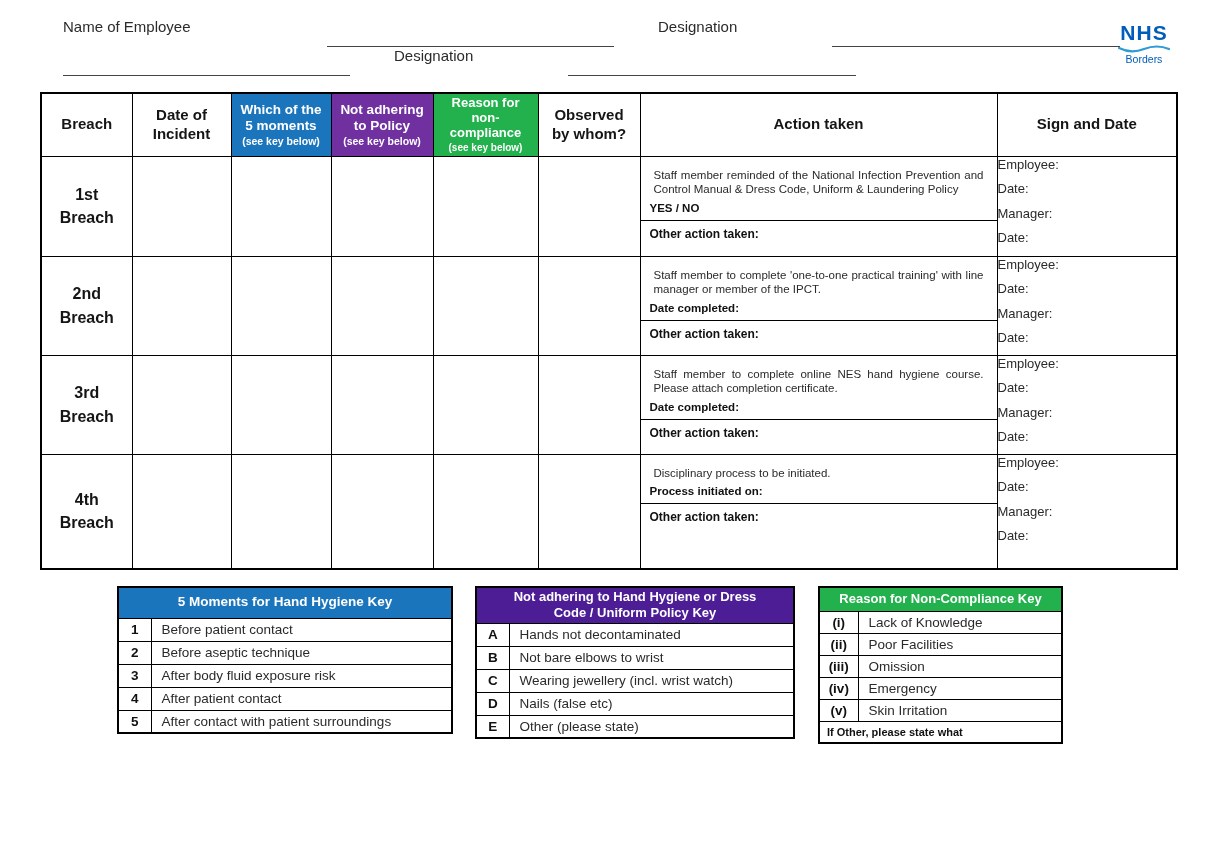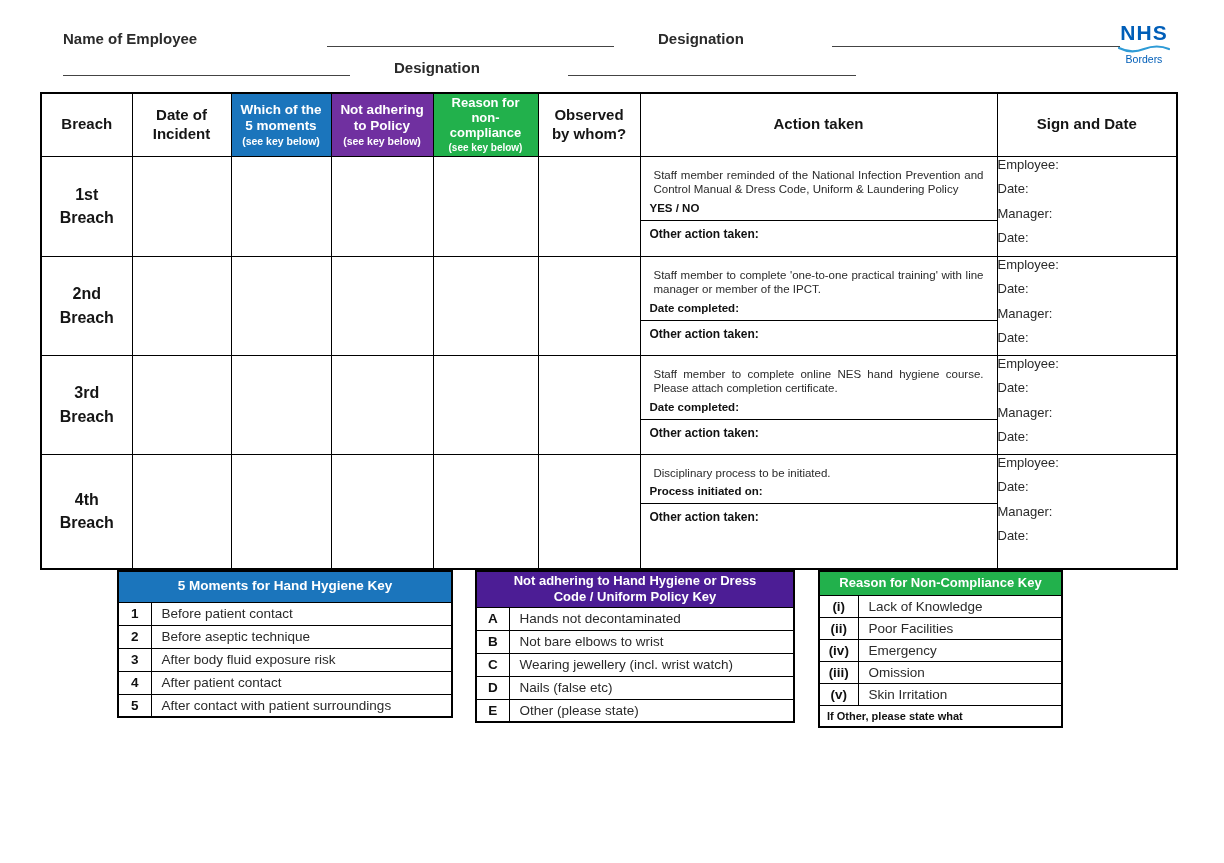--- a/index.html
+++ b/index.html
@@ -16,21 +16,21 @@
   .top { display: flex; justify-content: space-between; padding: 28px 130px 0 88px; }
   .doc-title { font-size: 17px; font-weight: bold; letter-spacing: .2px; color: #151515; }
   .appendix { font-size: 17px; font-weight: bold; color: #151515; }
   .logo { position: absolute; top: 22px; right: 48px; width: 64px; text-align: center; }
   .logo-nhs { color: #005EB8; font-weight: bold; font-size: 21px; line-height: 1; letter-spacing: 1px; }
   .logo-wave { display: block; margin: 1px auto 0 auto; }
   .logo-region { color: #005EB8; font-size: 10.5px; line-height: 1.1; }
 
   
   .fields { margin: 18px 0 0 63px; }
-  .field-row { display: flex; align-items: flex-end; height: 29px; font-weight: bold; }
+  .field-row { display: flex; align-items: flex-start; height: 29px; }
   .fl-label { width: 264px; font-size: 15px; color: #2b2b2b; }
   .fl-line { width: 287px; border-bottom: 1.5px solid #444; height: 100%; }
   .fl-label2 { width: 174px; margin-left: 44px; font-size: 15px; color: #2b2b2b; }
   .fl-line2 { width: 288px; border-bottom: 1.5px solid #444; height: 100%; }
 
   
   .main-table {
     border-collapse: collapse; table-layout: fixed;
     width: 1136px; margin: 16px 0 0 40px;
     border: 2px solid #000;
@@ -54,21 +54,21 @@
   .action-top.tall { min-height: 52px; }
   .action-main { font-size: 11.5px; line-height: 1.3; text-align: justify; color: #2a2a2a; margin: 4px; }
   .action-main.left { text-align: left; }
   .action-bold { font-size: 11.5px; font-weight: bold; color: #111; line-height: 1.3; }
   .action-other { padding: 6px 9px; font-size: 12px; font-weight: bold; color: #111; }
 
   .sign-cell { vertical-align: top; padding: 10px 0 0 11px; font-size: 13px; color: #2a2a2a; }
   .sign-line { margin-bottom: 9.5px; }
 
   
-  .keys { position: relative; height: 180px; }
+  .keys { position: relative; margin-top: 16px; height: 180px; }
   .key { position: absolute; border-collapse: collapse; border: 2px solid #000; }
   .key th { border: 1px solid #000; color: #fff; font-weight: bold; text-align: center; vertical-align: middle; }
   .key td { border: 1px solid #000; font-size: 13.5px; color: #2a2a2a; vertical-align: middle; }
   .key .code { font-weight: bold; color: #111; text-align: center; }
   .key .lbl { padding-left: 10px; }
 
   .key-moments { left: 117px; width: 336px; }
   .key-moments th { background: #1B75BC; height: 31px; font-size: 13.5px; }
   .key-moments td { height: 23px; }
   .key-moments .code { width: 33px; }
@@ -331,28 +331,28 @@
       <tbody>
         <tr>
           <td class="code">(i)</td>
           <td class="lbl">Lack of Knowledge</td>
         </tr>
         <tr>
           <td class="code">(ii)</td>
           <td class="lbl">Poor Facilities</td>
         </tr>
         <tr>
+          <td class="code">(iii)</td>
+          <td class="lbl">Omission</td>
+        </tr>
+        <tr>
           <td class="code">(iv)</td>
           <td class="lbl">Emergency</td>
         </tr>
         <tr>
-          <td class="code">(iii)</td>
-          <td class="lbl">Omission</td>
-        </tr>
-        <tr>
           <td class="code">(v)</td>
           <td class="lbl">Skin Irritation</td>
         </tr>
         <tr class="footer-row">
           <td colspan="2">If Other, please state what</td>
         </tr>
       </tbody>
     </table>
 
   </div>

